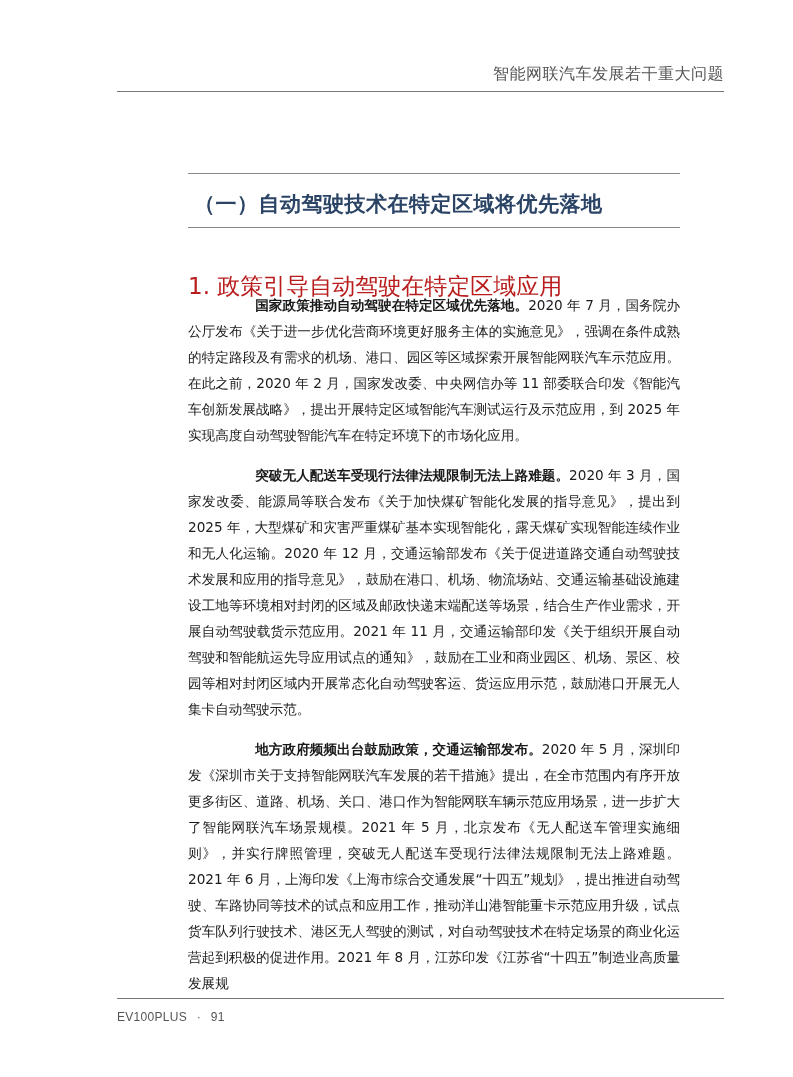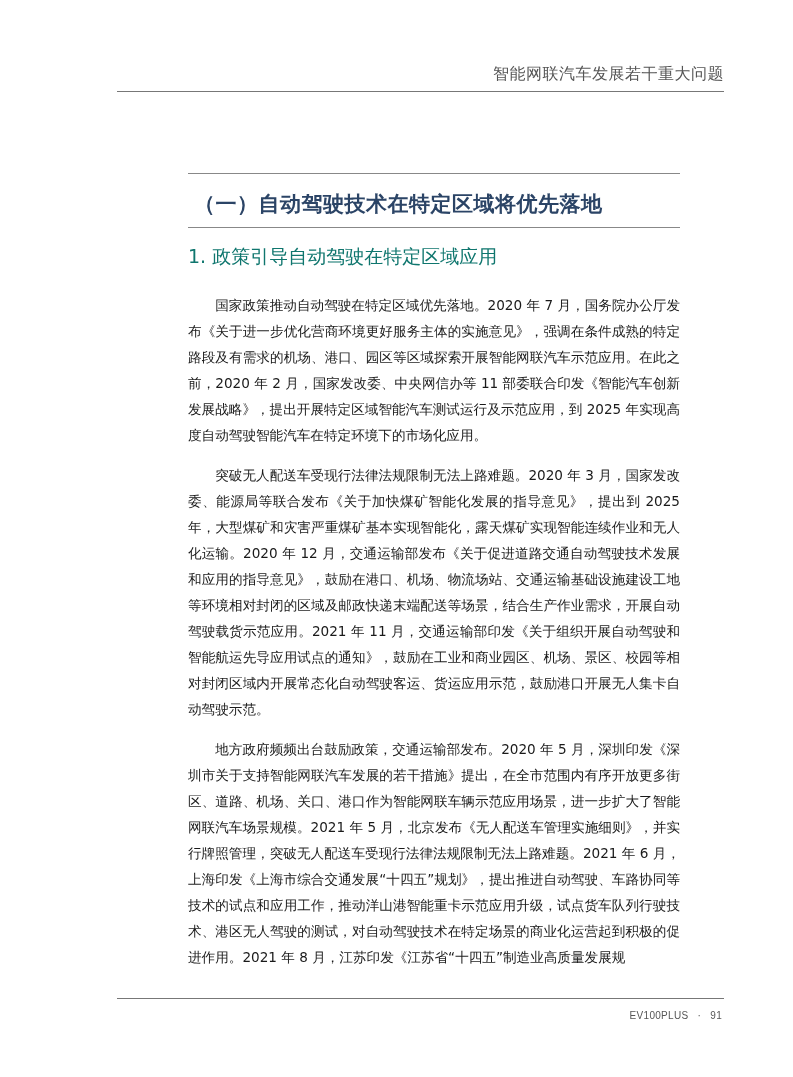--- a/index.html
+++ b/index.html
@@ -48,57 +48,58 @@
       top: 184px;
       font-size: 21px;
       font-weight: bold;
       color: #2b4466;
       letter-spacing: 0.5px;
       white-space: nowrap;
     }
     .sub-title {
       position: absolute;
       left: 188px;
-      top: 244px;
-      font-size: 19px;
-      color: #0f766e;
+      top: 271px;
+      font-size: 23px;
+      color: #b91c1c;
       white-space: nowrap;
     }
     .body-text {
       position: absolute;
       left: 188px;
       top: 292px;
       width: 492px;
       font-size: 13.6px;
       line-height: 26px;
       text-align: justify;
       color: #1a1a1a;
     }
     .para {
       margin: 0 0 14px 0;
       text-indent: 2em;
     }
     .para b {
-      font-weight: normal;
+      font-weight: bold;
+      margin-left: 40px;
     }
     .footer-rule {
       position: absolute;
       left: 117px;
       top: 998px;
       width: 607px;
       height: 0;
       border-top: 1.5px solid #777777;
     }
     .page-footer {
       position: absolute;
       left: 117px;
       top: 1010px;
       width: 605px;
-      text-align: right;
-      font-size: 10px;
+      text-align: left;
+      font-size: 12px;
       color: #555555;
       font-family: "Liberation Sans", sans-serif;
       letter-spacing: 0.3px;
     }
   </style>
 </head>
 <body>
 
 <div class="running-header">智能网联汽车发展若干重大问题</div>
 <div class="header-rule"></div>

